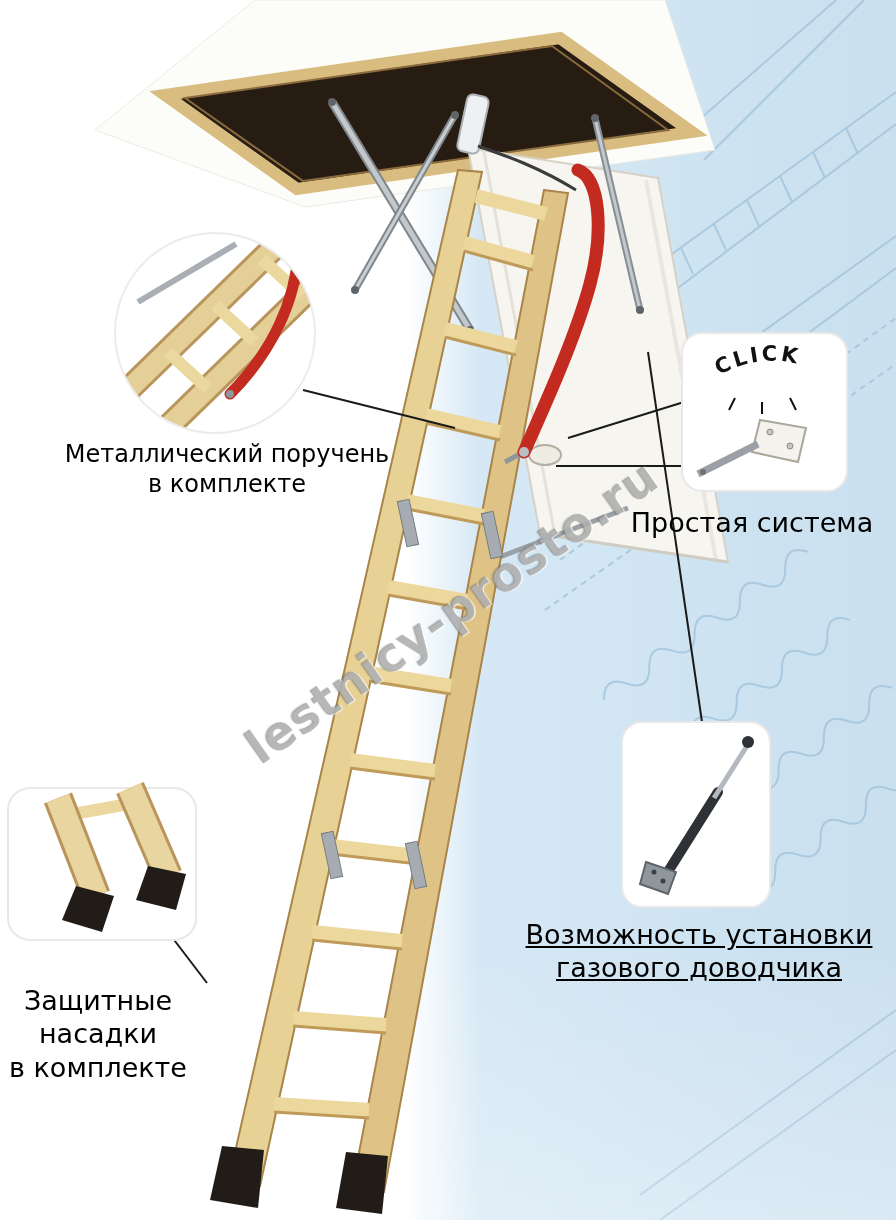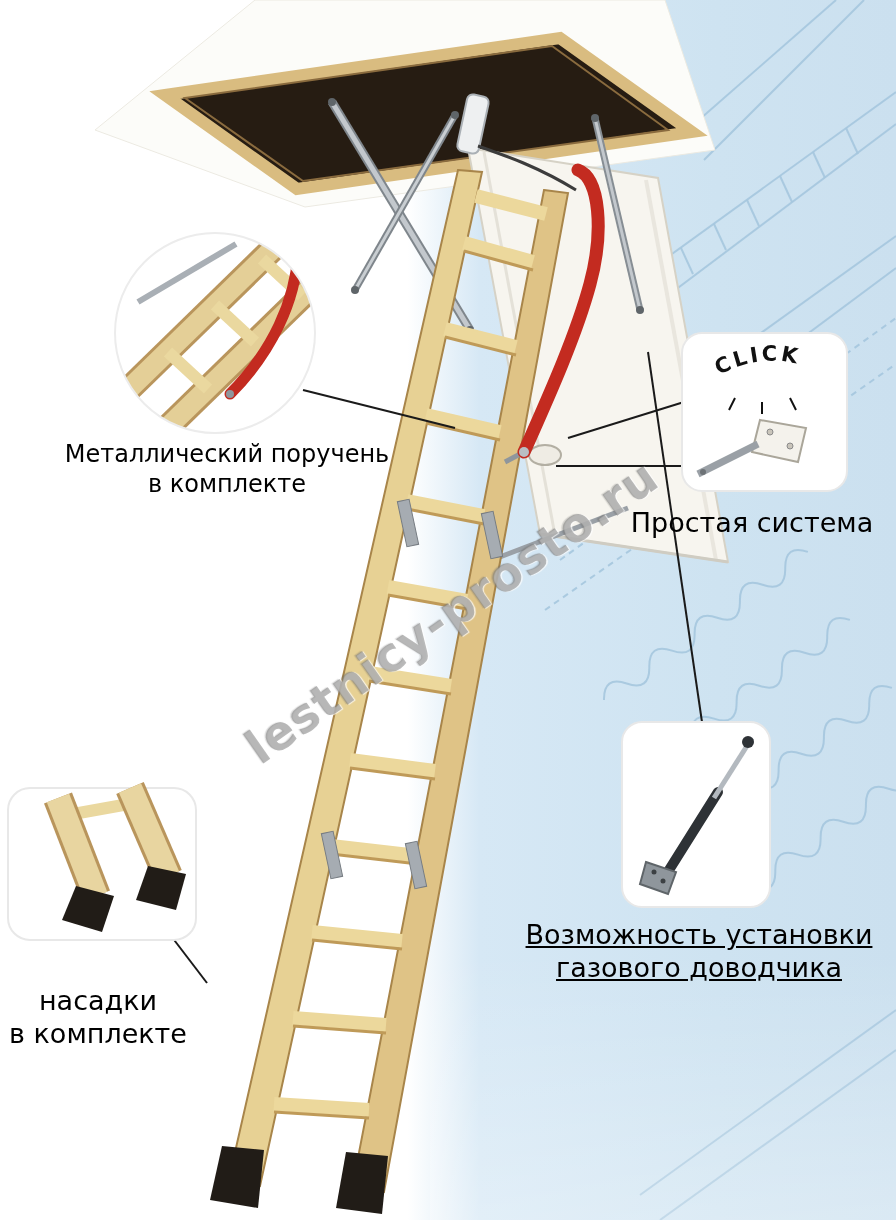--- a/index.html
+++ b/index.html
@@ -232,17 +232,18 @@
 <div class="lbl" style="left:612px;top:506px;width:280px;">
   <div>Простая система</div>
 </div>
 
 <div class="lbl" style="left:505px;top:918px;width:388px;text-decoration:underline;">
   <div>Возможность установки</div>
   <div>газового доводчика</div>
 </div>
 
 <div class="lbl" style="left:2px;top:984px;width:192px;">
+  <div>Защитные</div>
   <div>насадки</div>
   <div>в комплекте</div>
 </div>
 
 </div>
 
 </body></html>

